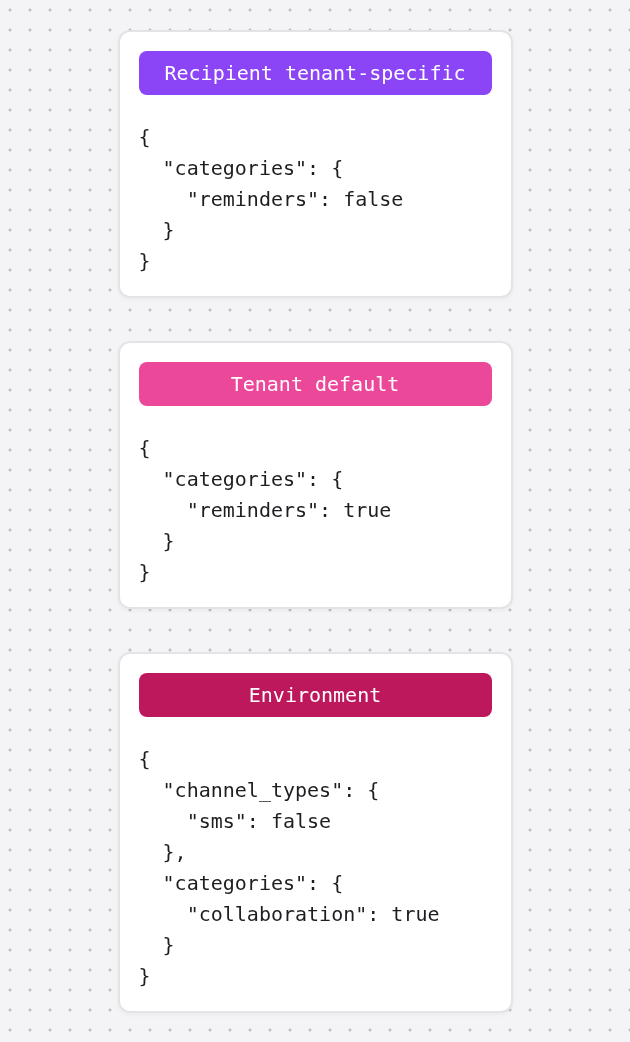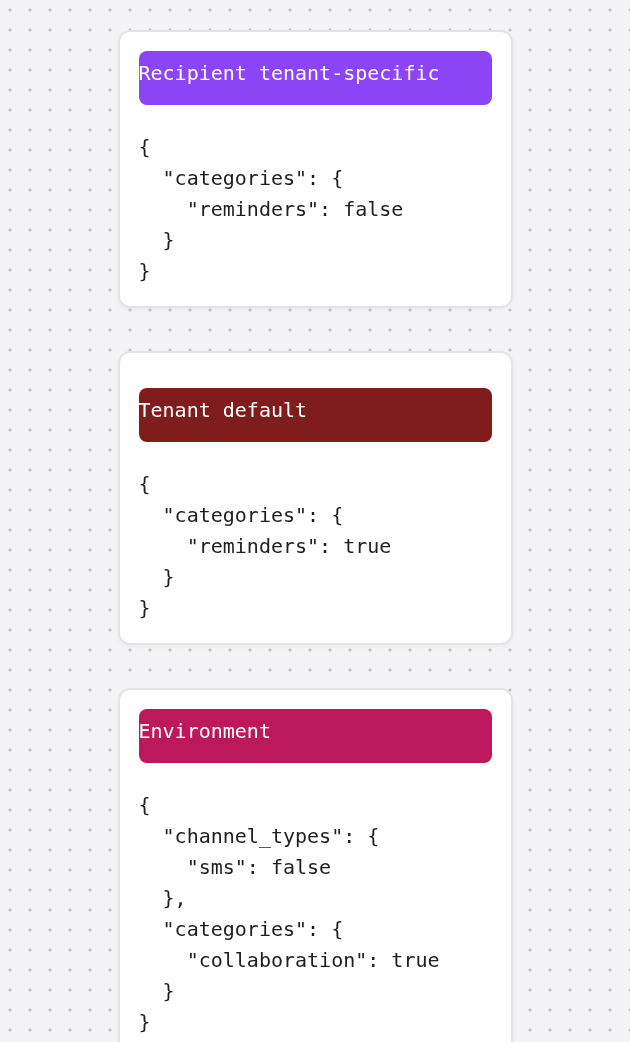--- a/index.html
+++ b/index.html
@@ -29,24 +29,24 @@
     border: 2px solid #e4e4e7;
     border-radius: 12px;
     padding: 19px;
     box-sizing: border-box;
     box-shadow: 0 2px 4px rgba(0,0,0,0.04);
   }
   .card + .card {
     margin-top: 43px;
   }
   .badge {
-    height: 54px;
+    height: 44px;
     line-height: 44px;
     border-radius: 8px;
-    text-align: left;
+    text-align: center;
     color: #ffffff;
     font-size: 20px;
     white-space: nowrap;
     overflow: hidden;
     margin-bottom: 27px;
   }
   pre.code {
     margin: 0;
     font-family: "DejaVu Sans Mono", "Liberation Mono", monospace;
     font-size: 20px;
@@ -63,21 +63,21 @@
   <div class="card">
     <div class="badge" style="background-color: rgb(139, 69, 246);">Recipient tenant-specific</div>
     <pre class="code">{
   "categories": {
     "reminders": false
   }
 }</pre>
   </div>
 
   <div class="card">
-    <div class="badge" style="background-color: #7f1d1d; margin-top: 16px;">Tenant default</div>
+    <div class="badge" style="background-color: #ec4899;">Tenant default</div>
     <pre class="code">{
   "categories": {
     "reminders": true
   }
 }</pre>
   </div>
 
   <div class="card">
     <div class="badge" style="background-color: #be185d;">Environment</div>
     <pre class="code">{

